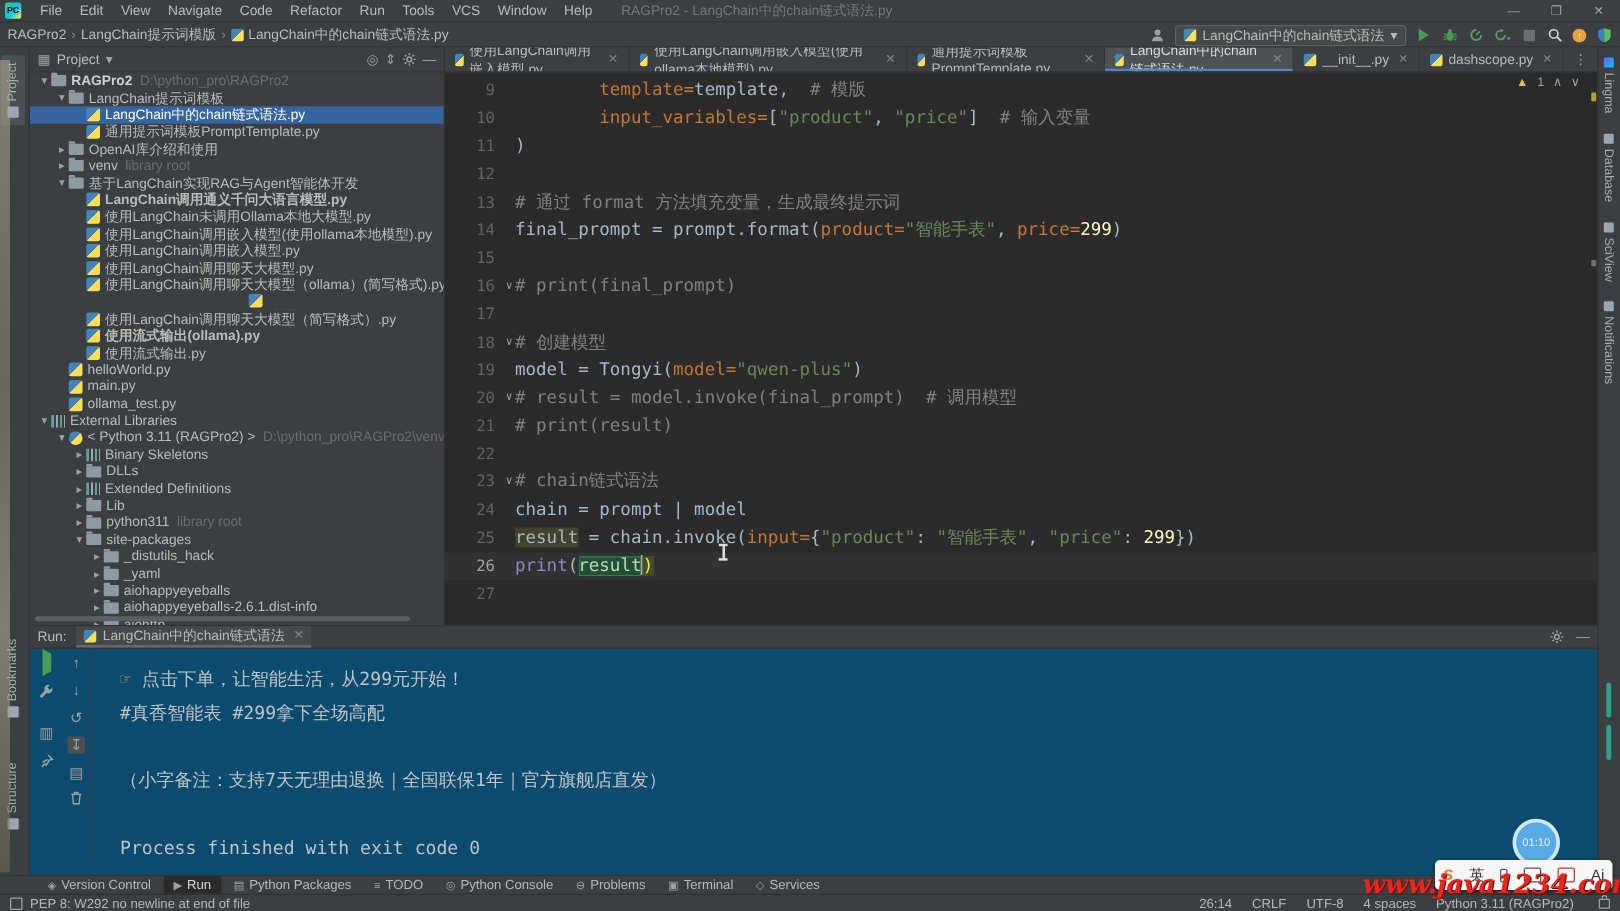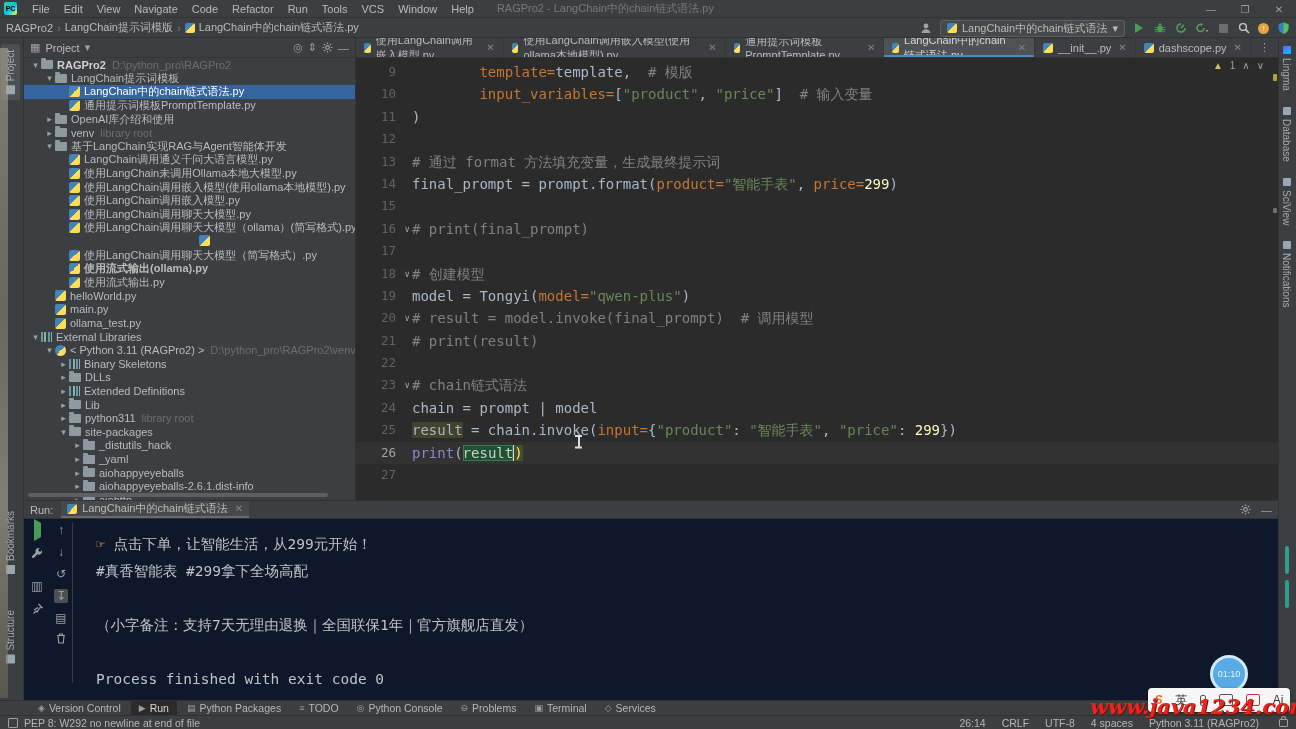--- a/index.html
+++ b/index.html
@@ -94,21 +94,21 @@
   #mousebeam::before{content:"";position:absolute;left:4px;top:2px;bottom:2px;width:1.5px;background:#dcdcdc;}
   #mousebeam::after{content:"";position:absolute;left:1px;right:1px;top:1px;height:1.5px;background:#dcdcdc;box-shadow:0 11.5px 0 #dcdcdc;}
   
   #rightstrip{left:1278px;top:38px;width:18px;height:677px;background:#3c3f41;border-left:1px solid #323232;box-sizing:border-box;}
   .rtab{writing-mode:vertical-rl;color:#a7abae;font-size:10px;display:flex;align-items:center;gap:4px;padding:8px 2px;}
   .rico{width:8px;height:8px;background:#9aa7b0;border-radius:1px;display:inline-block;}
   .rico.lingma{background:linear-gradient(135deg,#6a5cff,#00c6ff);}
   #teal1{position:absolute;left:6px;top:508px;width:4px;height:28px;background:#2e9e8f;border-radius:2px;}
   #teal2{position:absolute;left:6px;top:542px;width:4px;height:28px;background:#2e9e8f;border-radius:2px;}
   
-  #runpanel{left:24px;top:500px;width:1254px;height:200px;background:#0f172a;border-top:1px solid #323232;box-sizing:border-box;}
+  #runpanel{left:24px;top:500px;width:1254px;height:200px;background:#0c4a6e;border-top:1px solid #323232;box-sizing:border-box;}
   #runhead{height:17px;background:#3c3f41;border-bottom:1px solid #323232;display:flex;align-items:center;padding:0 6px;gap:8px;}
   #runtab{display:flex;align-items:center;gap:5px;padding:0 6px;height:100%;background:#45494a;border-bottom:2px solid #666a6c;box-sizing:border-box;}
   #runhead-right{margin-left:auto;display:flex;gap:10px;align-items:center;color:#9da0a2;}
   #runtools1{position:absolute;left:2px;top:22px;width:22px;display:flex;flex-direction:column;gap:10px;align-items:center;color:#9da0a2;font-size:12px;}
   #runtools2{position:absolute;left:26px;top:22px;width:22px;display:flex;flex-direction:column;gap:8px;align-items:center;color:#9da0a2;font-size:12px;border-right:1px solid #3a3d3f;height:160px;}
   .rt-active{background:#4c5052;border-radius:2px;padding:0 2px;}
   #console{position:absolute;left:72px;top:30px;right:10px;font-family:"DejaVu Sans Mono","Liberation Mono",monospace;
     font-size:14.5px;color:#bfc3c6;line-height:27px;}
   .hand{color:#e8a33d;}
   
@@ -281,21 +281,21 @@
           <span class="tarrow">▸</span>
           <span class="tico ic-f"></span>
           <span class="tlabel">venv</span>
           <span class="textra">library root</span>
         </div>
         <div class="trow" style="padding-left: 20px;">
           <span class="tarrow">▾</span>
           <span class="tico ic-f"></span>
           <span class="tlabel">基于LangChain实现RAG与Agent智能体开发</span>
         </div>
-        <div class="trow" style="padding-left: 34px;">
+        <div class="trow" style="padding-left: 34px; font-weight: bold;">
           <span class="tarrow"></span>
           <span class="tico ic-p"></span>
           <span class="tlabel">LangChain调用通义千问大语言模型.py</span>
         </div>
         <div class="trow" style="padding-left: 34px; align-items: center;">
           <span class="tarrow"></span>
           <span class="tico ic-p"></span>
           <span class="tlabel">使用LangChain未调用Ollama本地大模型.py</span>
         </div>
         <div class="trow" style="padding-left: 34px;">

